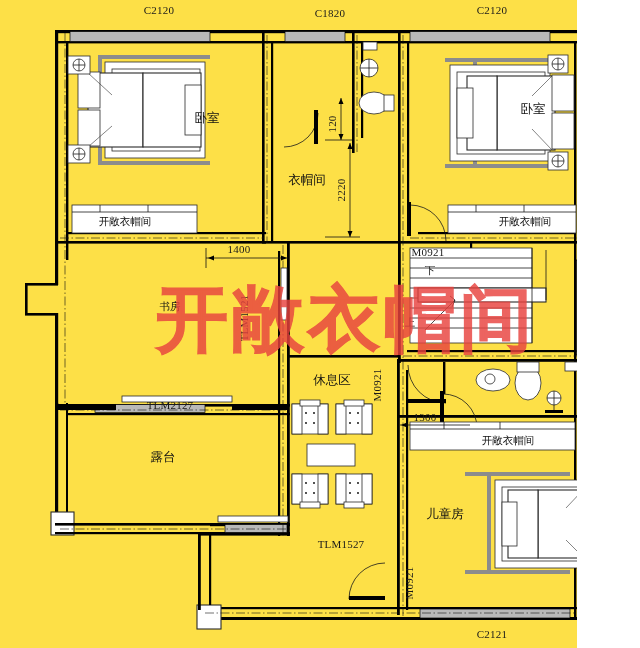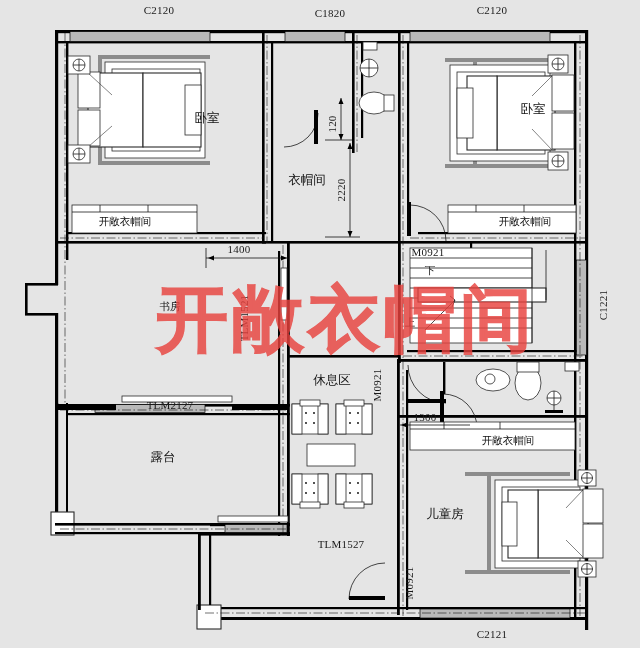--- a/index.html
+++ b/index.html
@@ -5,23 +5,23 @@
   html, body {
     margin: 0;
     padding: 0;
     background: #ffffff;
   }
   body {
     font-family: "Liberation Serif", serif;
   }
   #plan-root {
     position: relative;
-    width: 640px;
+    width: 577px;
     height: 648px;
-    background: #e5e5e5;
+    background: #fde047;
     overflow: hidden;
   }
   svg#floorplan {
     display: block;
     position: absolute;
     left: 0;
     top: 0;
   }
   .dim-txt {
     font-family: "Liberation Serif", serif;

